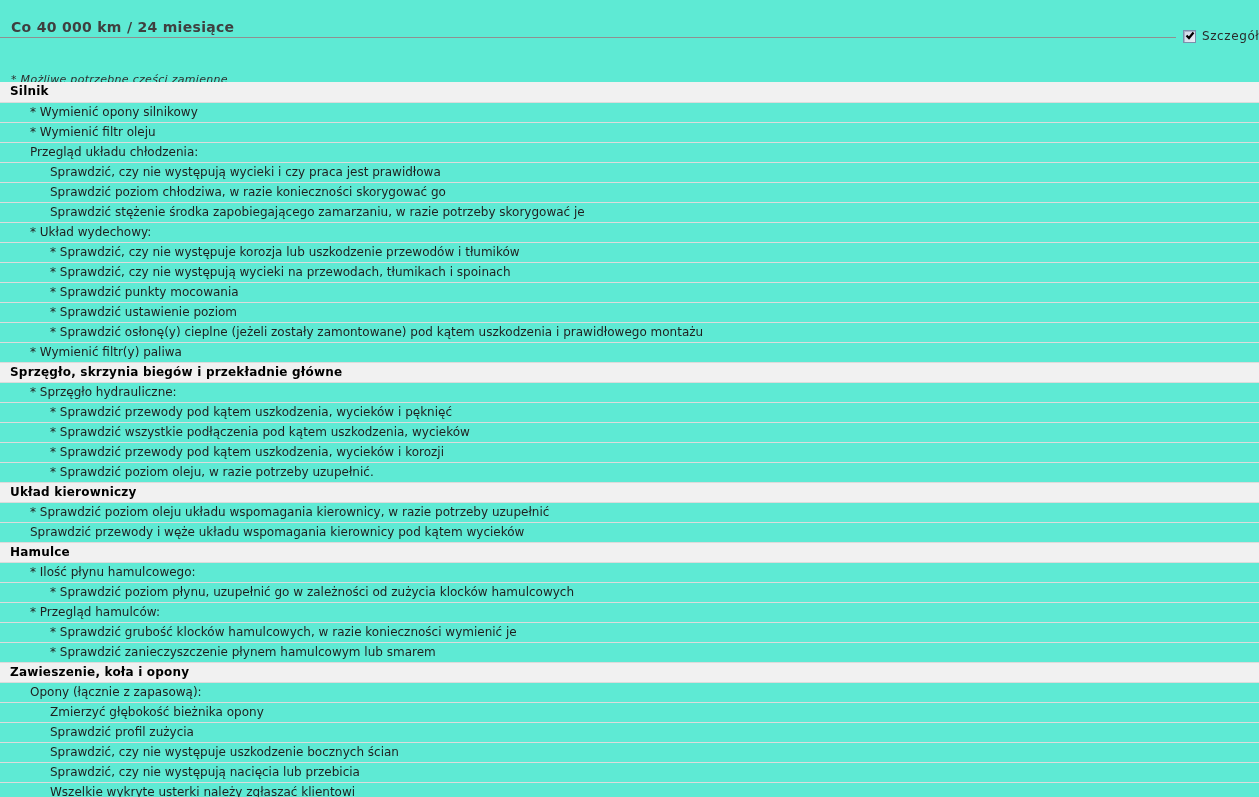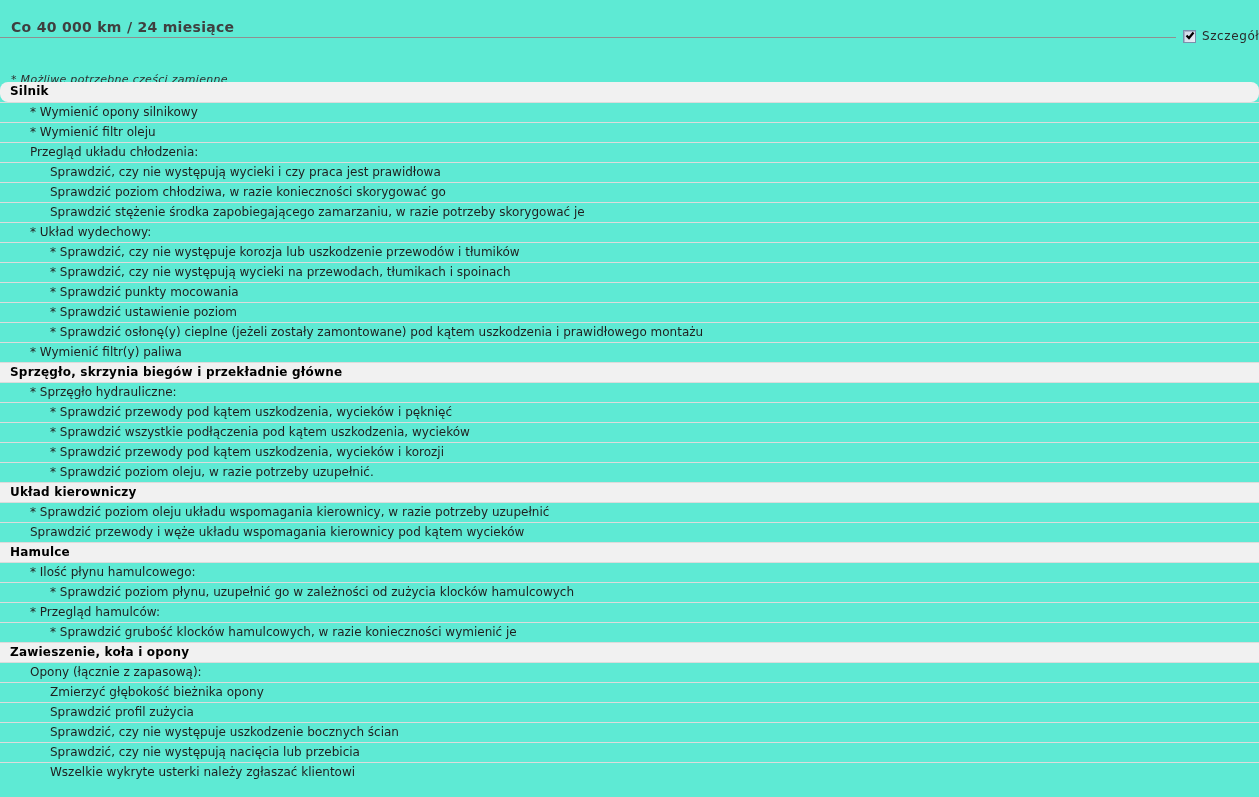--- a/index.html
+++ b/index.html
@@ -81,21 +81,21 @@
   .row {
     box-sizing: border-box;
     height: 20px;
     line-height: 19px;
     border-top: 1px solid #dcdcdc;
     font-size: 12px;
     color: #1f1f1f;
     white-space: nowrap;
     overflow: hidden;
   }
-  .row:first-child { border-top: none; border-radius: 8px; }
+  .row:first-child { border-top: none; }
   .row.header {
     background: #f1f1f1;
     font-weight: bold;
     color: #000000;
     padding-left: 10px;
     letter-spacing: 0.2px;
   }
   .row.l1 { padding-left: 30px; }
   .row.l2 { padding-left: 50px; }
 </style>
@@ -141,20 +141,21 @@
       <div class="row item l2">* Sprawdzić przewody pod kątem uszkodzenia, wycieków i korozji</div>
       <div class="row item l2">* Sprawdzić poziom oleju, w razie potrzeby uzupełnić.</div>
       <div class="row header">Układ kierowniczy</div>
       <div class="row item l1">* Sprawdzić poziom oleju układu wspomagania kierownicy, w razie potrzeby uzupełnić</div>
       <div class="row item l1">Sprawdzić przewody i węże układu wspomagania kierownicy pod kątem wycieków</div>
       <div class="row header">Hamulce</div>
       <div class="row item l1">* Ilość płynu hamulcowego:</div>
       <div class="row item l2">* Sprawdzić poziom płynu, uzupełnić go w zależności od zużycia klocków hamulcowych</div>
       <div class="row item l1">* Przegląd hamulców:</div>
       <div class="row item l2">* Sprawdzić grubość klocków hamulcowych, w razie konieczności wymienić je</div>
+      <div class="row item l2">* Sprawdzić zanieczyszczenie płynem hamulcowym lub smarem</div>
       <div class="row header">Zawieszenie, koła i opony</div>
       <div class="row item l1">Opony (łącznie z zapasową):</div>
       <div class="row item l2">Zmierzyć głębokość bieżnika opony</div>
       <div class="row item l2">Sprawdzić profil zużycia</div>
       <div class="row item l2">Sprawdzić, czy nie występuje uszkodzenie bocznych ścian</div>
       <div class="row item l2">Sprawdzić, czy nie występują nacięcia lub przebicia</div>
       <div class="row item l2">Wszelkie wykryte usterki należy zgłaszać klientowi</div>
     </div>
 
 </div>

